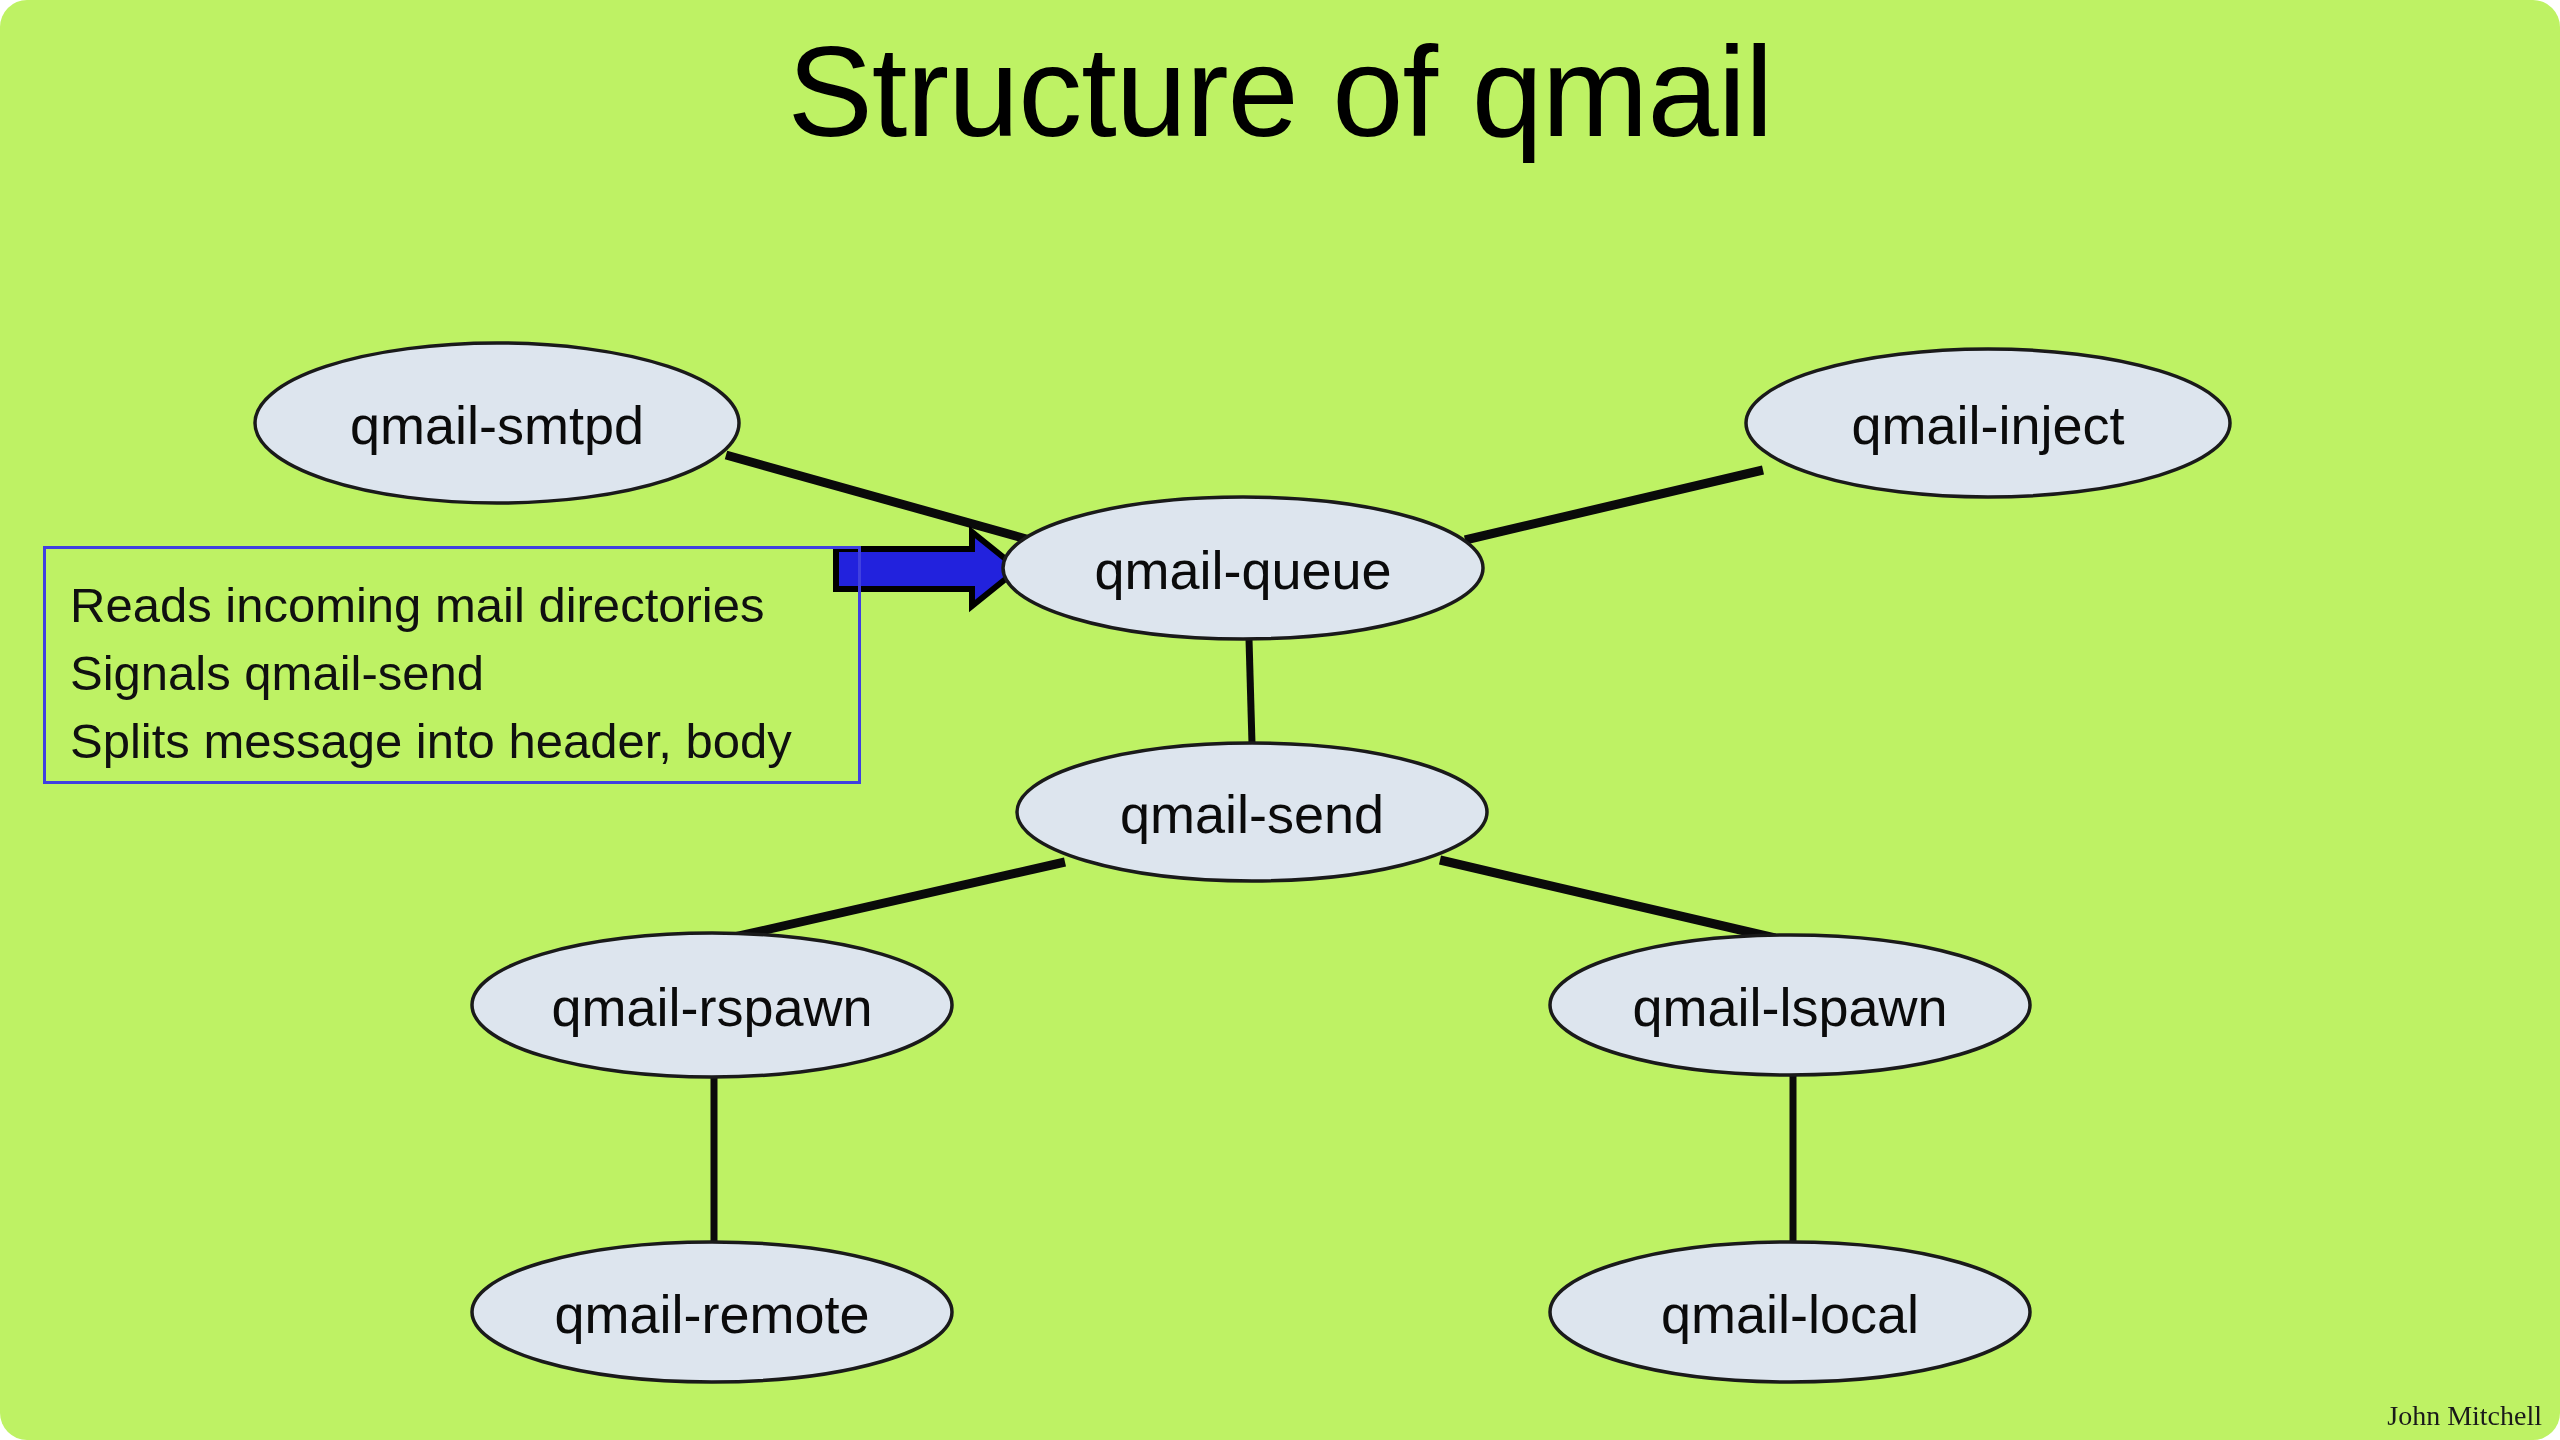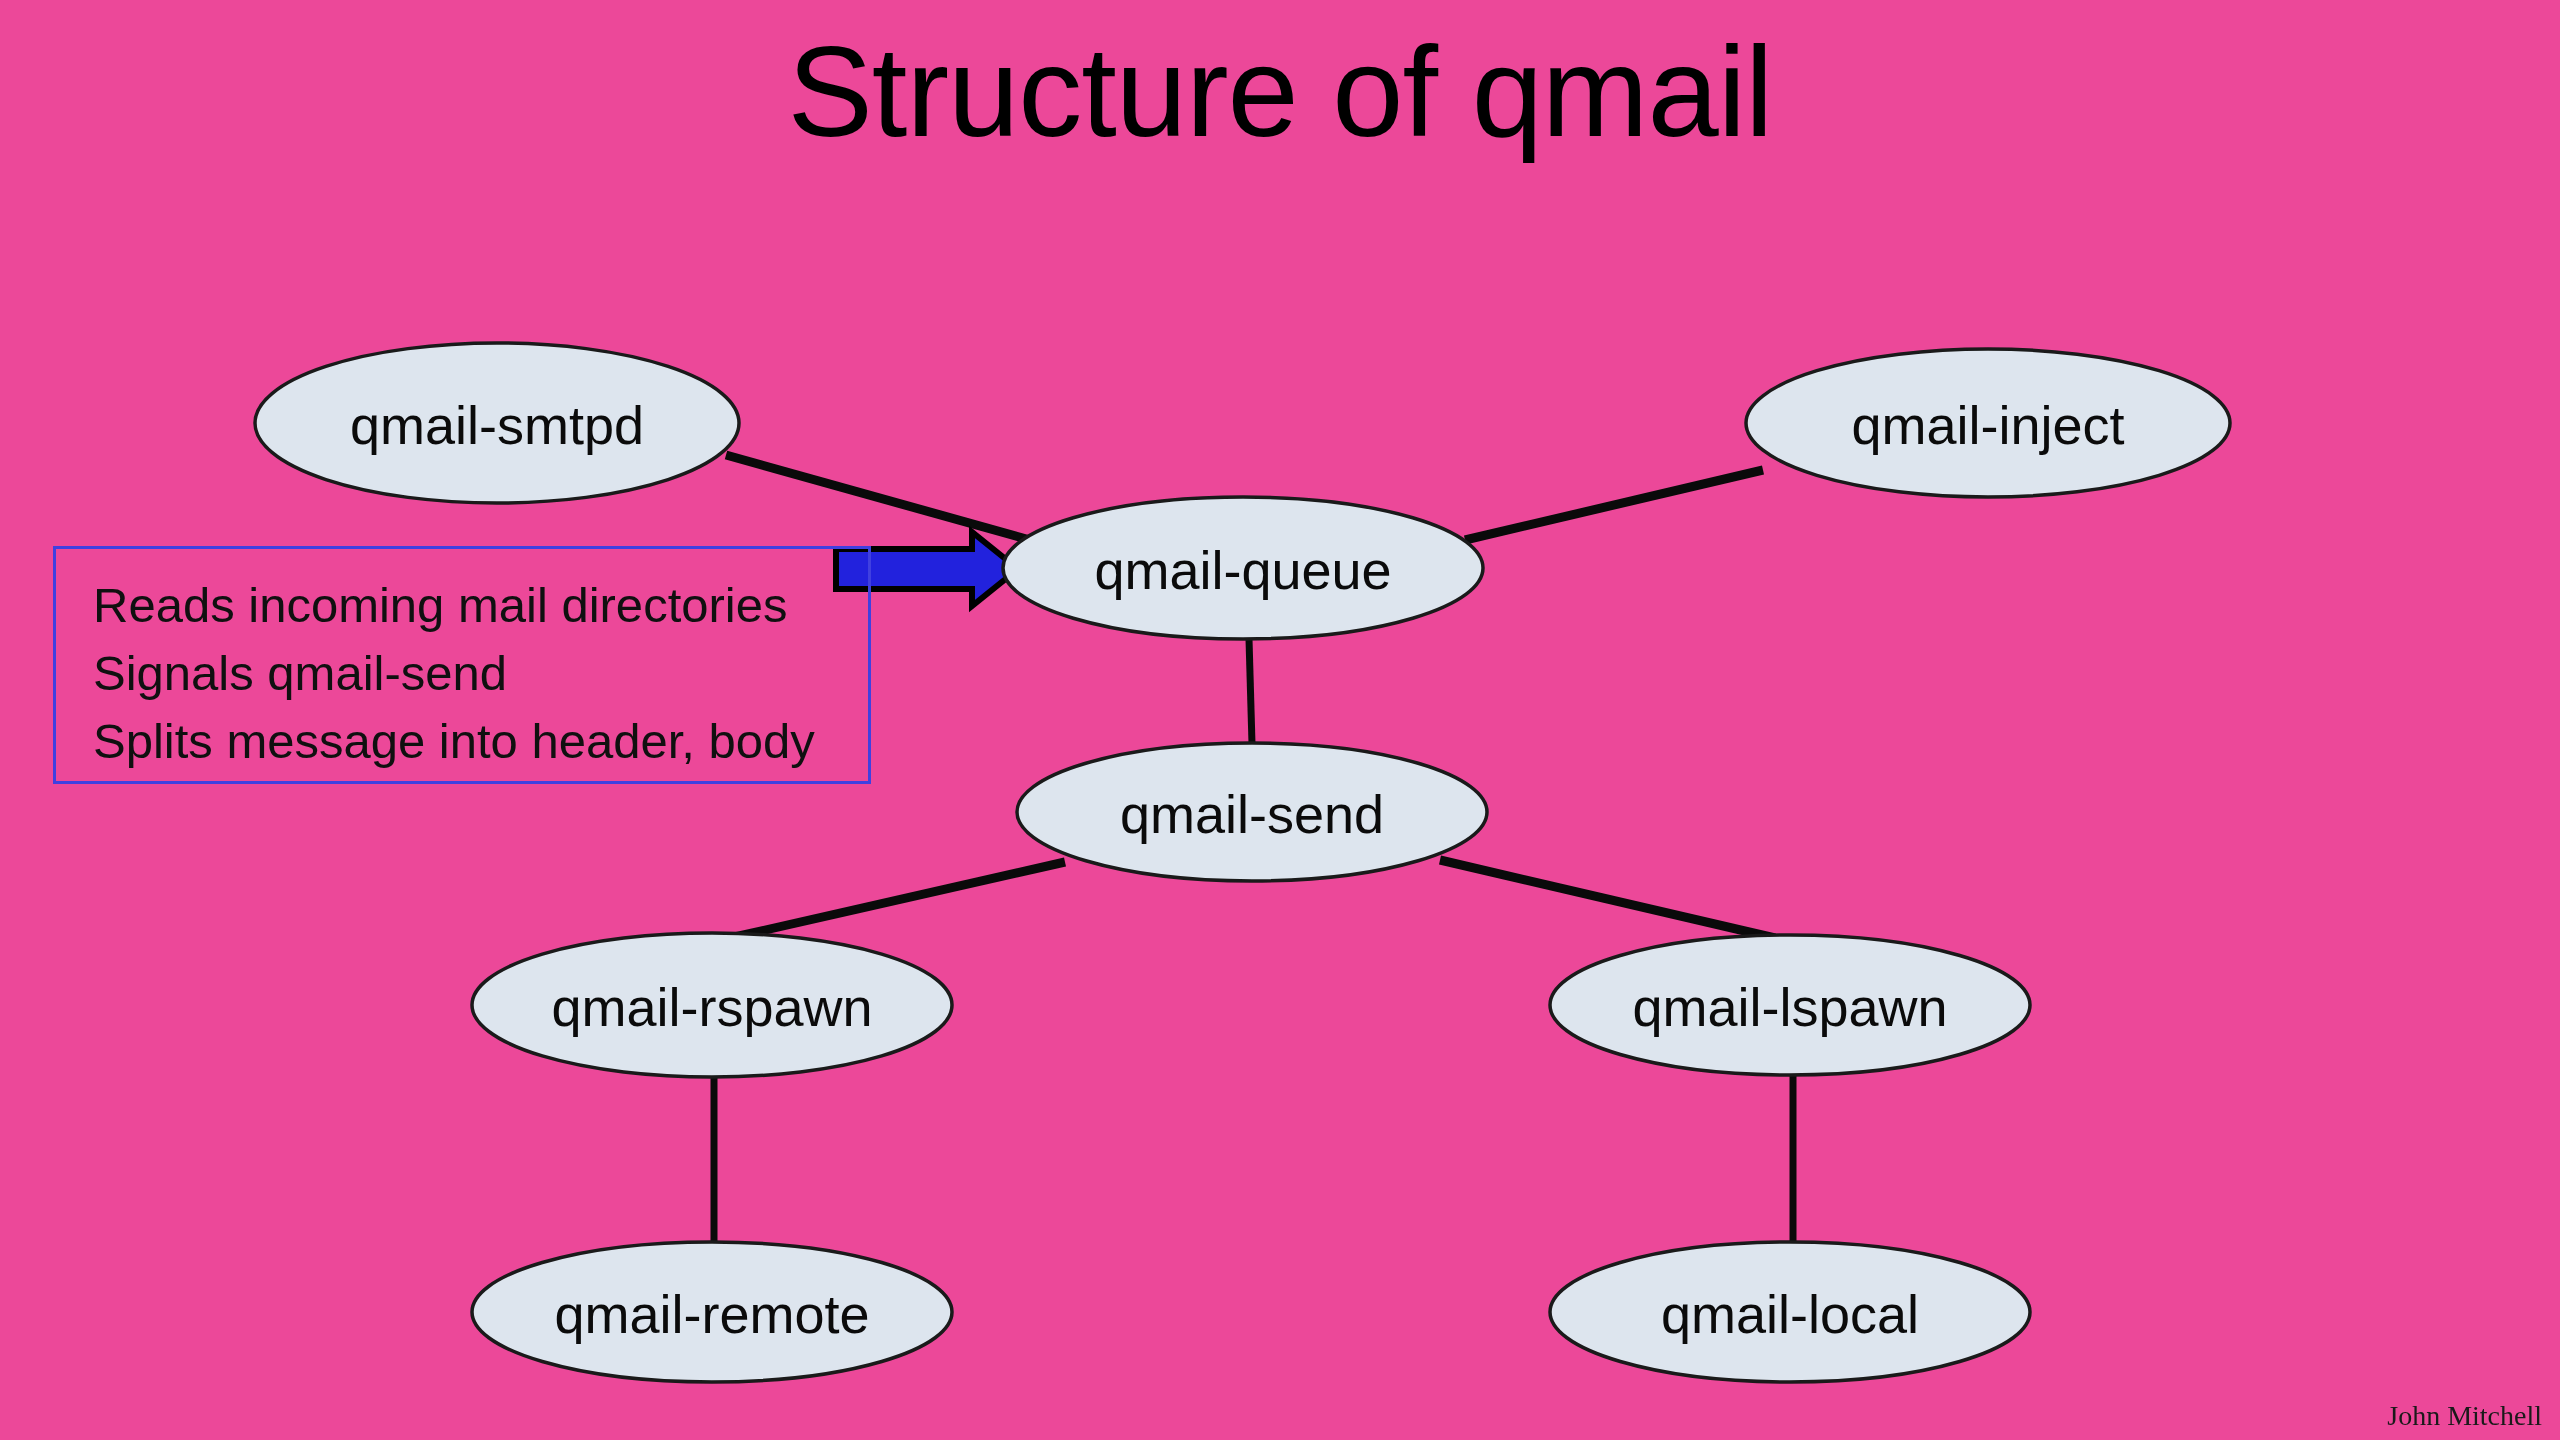--- a/index.html
+++ b/index.html
@@ -16,21 +16,22 @@
     font-family: "Liberation Sans", sans-serif;
     color: #000000;
   }
 
   #slide {
     position: absolute;
     left: 0;
     top: 0;
     width: 2560px;
     height: 1440px;
-    background: #ec4899;
+    background: #bef264;
+    border-radius: 27px;
   }
 
   
   #slide-title {
     position: absolute;
     left: 0;
     top: 28px;
     width: 2560px;
     text-align: center;
     font-size: 128px;
@@ -78,28 +79,28 @@
   .block-arrow {
     fill: #2222dd;
     stroke: #000000;
     stroke-width: 6;
     stroke-linejoin: miter;
   }
 
   
   #callout-box {
     position: absolute;
-    left: 53px;
+    left: 43px;
     top: 546px;
     width: 818px;
     height: 238px;
     box-sizing: border-box;
     border: 3px solid #4040e0;
     background: transparent;
-    padding: 22px 0 0 37px;
+    padding: 22px 0 0 24px;
   }
   .callout-line {
     font-family: "Liberation Sans", sans-serif;
     font-size: 49px;
     line-height: 68px;
     color: #101010;
     white-space: nowrap;
   }
 
   

